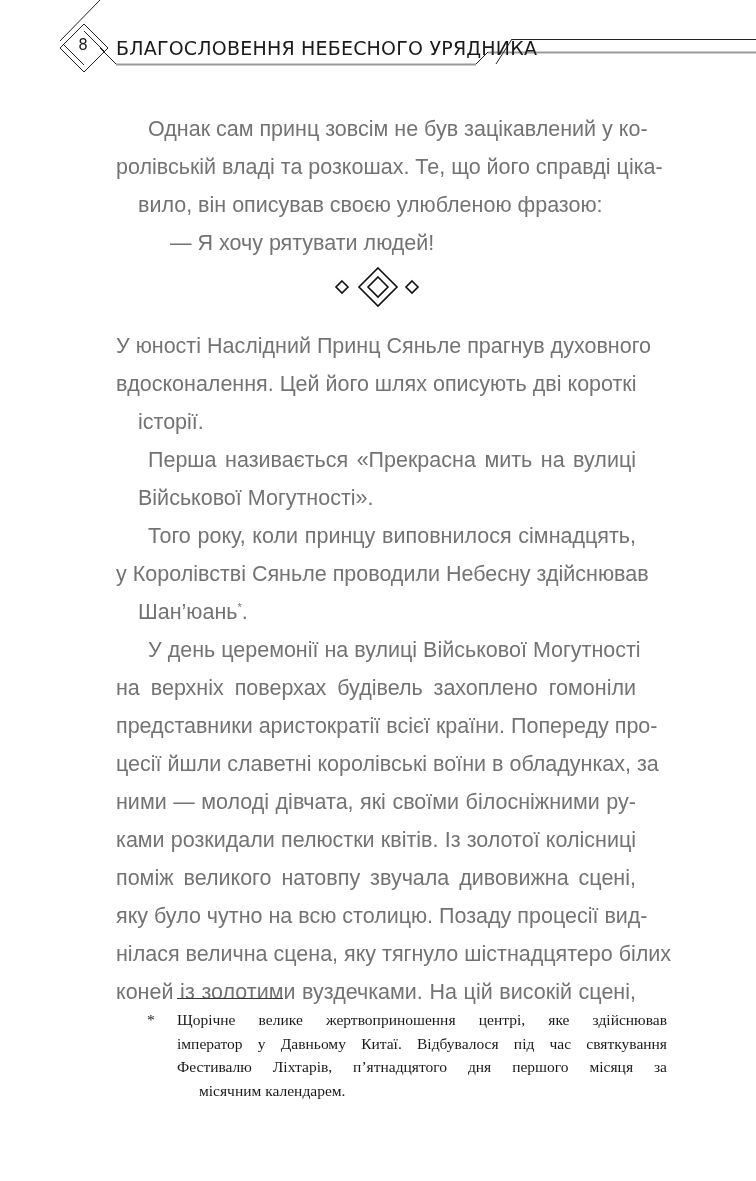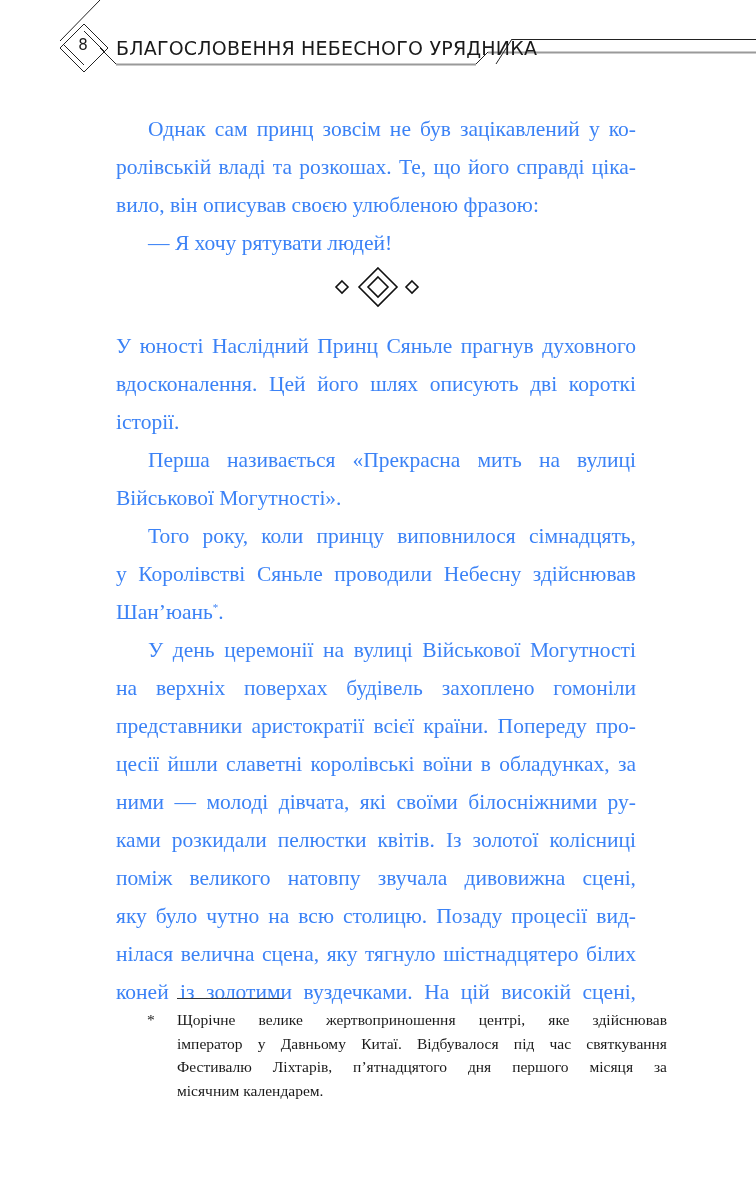--- a/index.html
+++ b/index.html
@@ -4,24 +4,24 @@
   <style>
     html, body { margin: 0; padding: 0; background: #ffffff; }
     body { width: 756px; height: 1181px; position: relative; overflow: hidden; color: #1a1a1a; }
     .header { position: absolute; left: 0; top: 0; width: 756px; height: 90px; }
     .header svg { position: absolute; left: 0; top: 0; }
     .page-number { position: absolute; left: 76px; top: 36px; width: 14px; text-align: center;
       font-family: "DejaVu Sans", sans-serif; font-size: 15px; color: #1a1a1a; }
     .running-title { position: absolute; left: 116px; top: 37px; font-family: "DejaVu Sans", sans-serif;
       font-size: 19px; letter-spacing: 0.2px; color: #1a1a1a; white-space: nowrap; }
 
-    .body-text { position: absolute; left: 116px; width: 520px; font-family: Liberation Serif, serif;
-      font-size: 21.5px; line-height: 38px; color: #3b82f6; }
+    .body-text { position: absolute; left: 116px; width: 520px; font-family: Liberation Sans, sans-serif;
+      font-size: 21.5px; line-height: 38px; color: #737373; }
     .line { display: block; height: 38px; white-space: nowrap; text-align: justify; text-align-last: justify; }
-    .line.last { text-align-last: left; }
+    .line.last { text-align-last: left; margin-left: 22px; }
     .line.indent { padding-left: 32px; }
     .para-1 { top: 110px; }
     .para-2 { top: 327px; }
 
     .ornament { position: absolute; left: 334px; top: 262px; }
 
     .footnote-rule { position: absolute; left: 177px; top: 998px; width: 106px; height: 1px; background: #333; }
     .footnote { position: absolute; left: 147px; top: 1008px; width: 520px; font-family: "Liberation Serif", serif;
       font-size: 15.5px; line-height: 23.5px; color: #1a1a1a; }
     .footnote .marker { position: absolute; left: 0; top: 0; }

